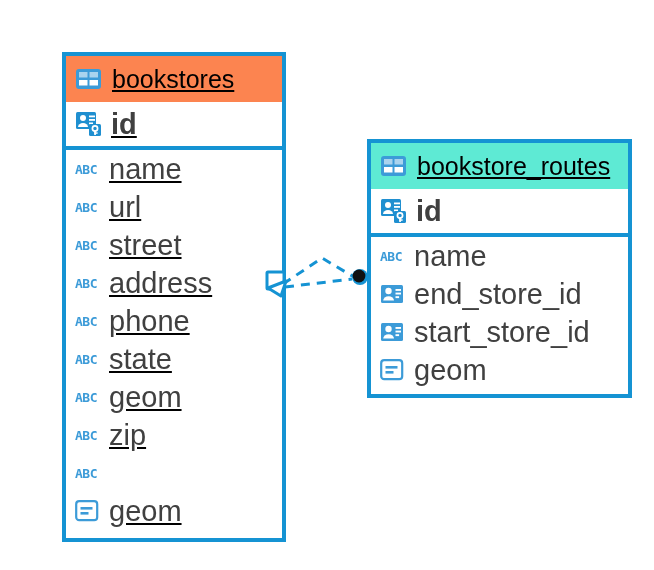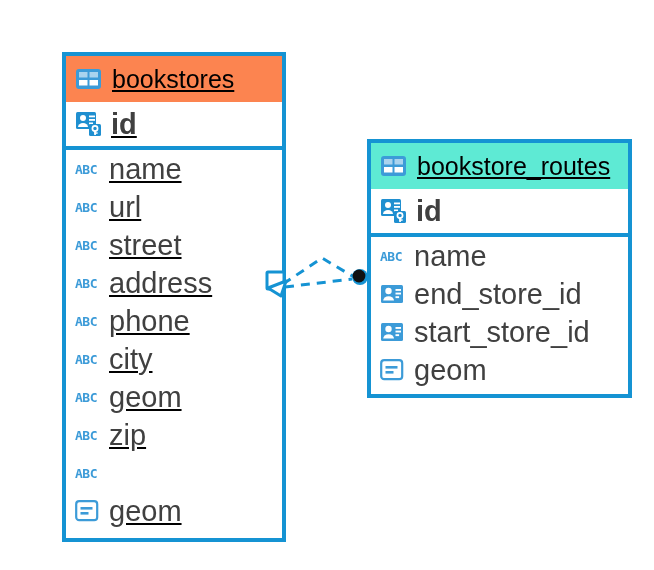--- a/index.html
+++ b/index.html
@@ -168,21 +168,21 @@
       </span>
       <span class="field-name">phone</span>
     </div>
 
     <div class="field">
       <span class="icon">
         <svg width="25" height="16" viewBox="0 0 25 16">
           <text x="0" y="12.5" font-family="'DejaVu Sans Mono', monospace" font-size="13" font-weight="bold" fill="#3c9bd8" letter-spacing="-0.5">ABC</text>
         </svg>
       </span>
-      <span class="field-name">city</span>
+      <span class="field-name">state</span>
     </div>
 
     <div class="field">
       <span class="icon">
         <svg width="25" height="16" viewBox="0 0 25 16">
           <text x="0" y="12.5" font-family="'DejaVu Sans Mono', monospace" font-size="13" font-weight="bold" fill="#3c9bd8" letter-spacing="-0.5">ABC</text>
         </svg>
       </span>
       <span class="field-name">geom</span>
     </div>

